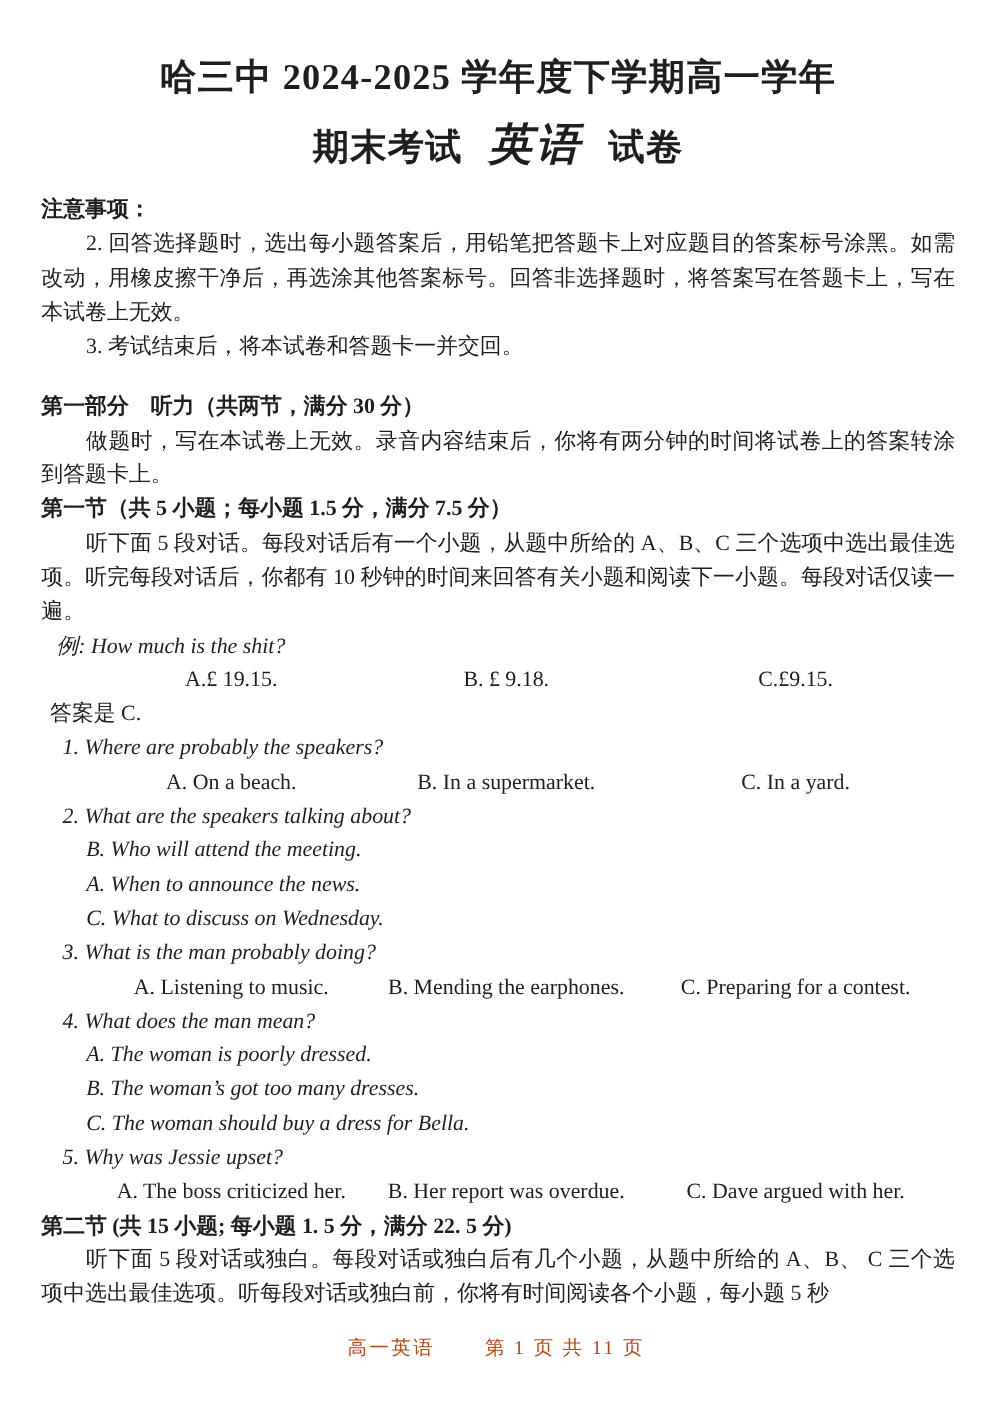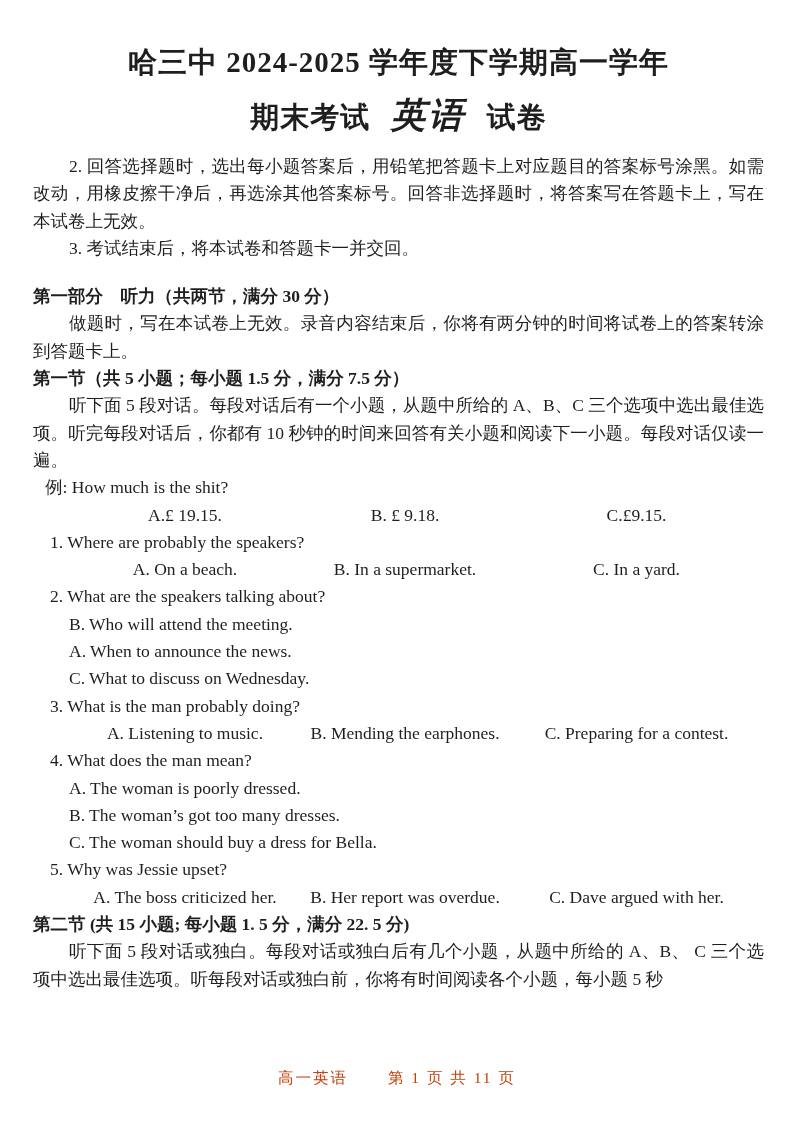--- a/index.html
+++ b/index.html
@@ -26,21 +26,21 @@
     text-align: center; margin: 0 0 16px 0; letter-spacing: 1px;
   }
   h2.title2 .subject {
     font-size: 35px; font-style: italic; font-weight: 900;
     margin: 12px 12px; letter-spacing: 3px;
   }
   p {
     margin: 0; font-size: 17.5px; line-height: 27.3px;
     text-align: justify;
   }
-  p.en { text-align: left; }
+  p.en { text-align: left; font-style: italic; }
   .b { font-weight: 700; }
   .ind { text-indent: 2.05em; }
   .part-heading { margin-top: 21px; }
   .example-q { padding-left: 12px; }
   .answer-line { padding-left: 7px; }
   .question { padding-left: 17px; }
   .opt-row { display: flex; padding-left: 36px; }
   .opt-row .opt-a { width: 232px; }
   .opt-row .opt-b { width: 208px; }
   .opt-row .opt-c { flex: 1; }
@@ -59,37 +59,39 @@
 <div class="page">
 
   <h1 class="title1">哈三中 2024-2025 学年度下学期高一学年</h1>
   <h2 class="title2">
     <span>期末考试</span>
     <span class="subject">英语</span>
     <span>试卷</span>
   </h2>
 
   <section>
+    <p class="b">注意事项：</p>
     <p class="ind">2. 回答选择题时，选出每小题答案后，用铅笔把答题卡上对应题目的答案标号涂黑。如需改动，用橡皮擦干净后，再选涂其他答案标号。回答非选择题时，将答案写在答题卡上，写在本试卷上无效。</p>
     <p class="ind">3. 考试结束后，将本试卷和答题卡一并交回。</p>
   </section>
 
   <section>
     <p class="b part-heading">第一部分　听力（共两节，满分 30 分）</p>
     <p class="ind">做题时，写在本试卷上无效。录音内容结束后，你将有两分钟的时间将试卷上的答案转涂到答题卡上。</p>
 
     <p class="b">第一节（共 5 小题；每小题 1.5 分，满分 7.5 分）</p>
     <p class="ind">听下面 5 段对话。每段对话后有一个小题，从题中所给的 A、B、C 三个选项中选出最佳选项。听完每段对话后，你都有 10 秒钟的时间来回答有关小题和阅读下一小题。每段对话仅读一遍。</p>
 
     <p class="en example-q">例: How much is the shit?</p>
     <div class="opt-row">
       <span class="opt-a">A.£ 19.15.</span>
       <span class="opt-b">B. £ 9.18.</span>
       <span class="opt-c">C.£9.15.</span>
     </div>
+    <p class="answer-line">答案是 C.</p>
 
     <p class="en question">1. Where are probably the speakers?</p>
     <div class="opt-row">
       <span class="opt-a">A. On a beach.</span>
       <span class="opt-b">B. In a supermarket.</span>
       <span class="opt-c">C. In a yard.</span>
     </div>
 
     <p class="en question">2. What are the speakers talking about?</p>
     <div class="opt-stack">

